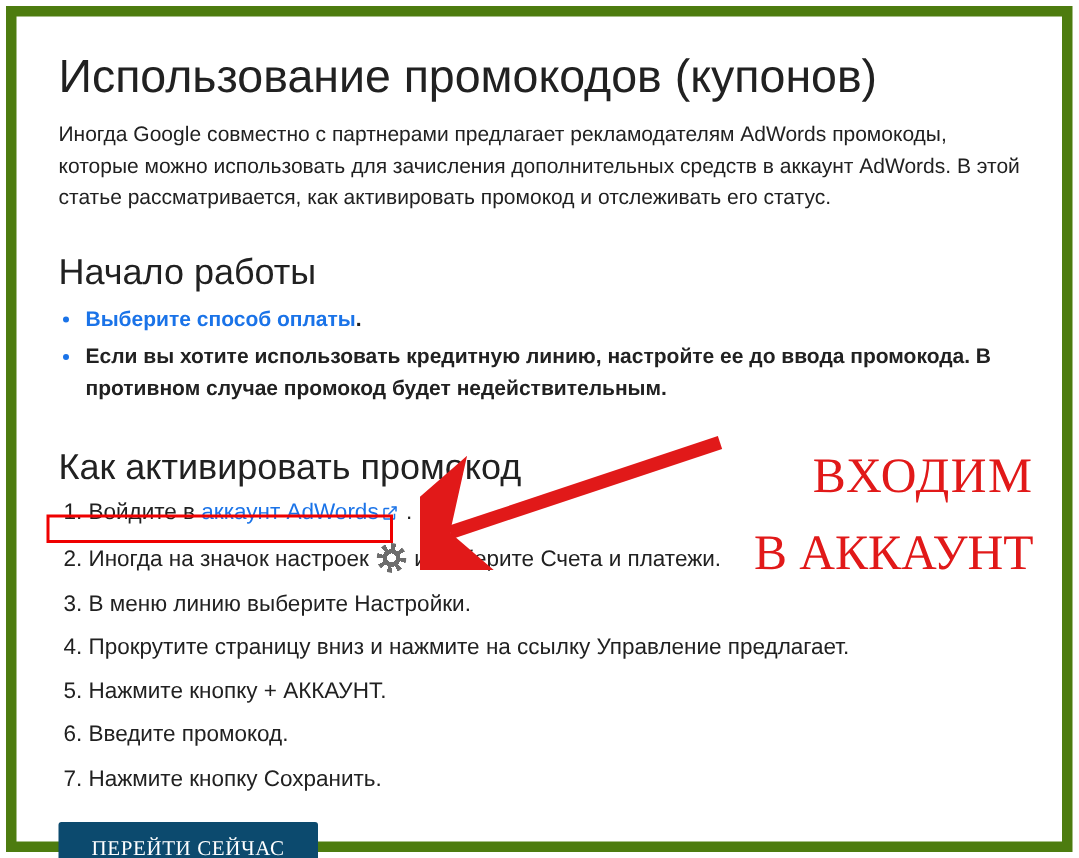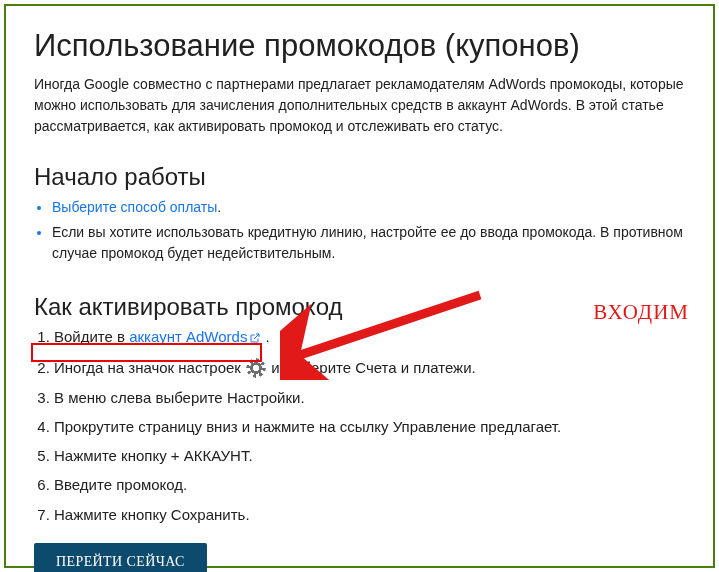--- a/index.html
+++ b/index.html
@@ -11,21 +11,21 @@
     font-family: Arial, "Helvetica Neue", Helvetica, sans-serif;
     color: #212121;
     width: 719px;
     height: 572px;
     box-sizing: border-box;
     position: relative;
   }
   .frame {
     position: absolute;
     inset: 4px;
-    border: 2px solid #4d7c0f;
+    border: 7px solid #4d7c0f;
     box-sizing: border-box;
     padding: 22px 28px 22px 28px;
   }
   h1.page-title {
     font-size: 31px;
     font-weight: 400;
     margin: 0 0 10px 0;
     color: #212121;
   }
   p.intro {
@@ -38,20 +38,21 @@
     font-size: 24px;
     font-weight: 400;
     margin: 0 0 6px 0;
     color: #212121;
   }
   ul.bullets {
     margin: 0 0 28px 0;
     padding-left: 18px;
     font-size: 14px;
     line-height: 1.55;
+    font-weight: bold;
   }
   ul.bullets li { margin-bottom: 3px; }
   ul.bullets li::marker { color: #1a73e8; }
   a.link {
     color: #1a73e8;
     text-decoration: none;
   }
   ol.steps {
     margin: 6px 0 18px 0;
     padding-left: 20px;
@@ -112,21 +113,21 @@
     border: none;
     border-radius: 2px;
     cursor: pointer;
     font-family: Liberation Serif, serif;
   }
   .annot {
     position: absolute;
     right: 30px;
     color: #e11919;
     font-family: "Comic Sans MS", "Comic Sans", cursive;
-    font-size: 21px;
+    font-size: 33px;
     text-align: right;
     line-height: 1.0;
     pointer-events: none;
   }
   .annot .l1 { display:block; letter-spacing: 1px; }
   .annot .l2 { display:block; margin-top: 18px; }
   svg.arrow {
     position: absolute;
     pointer-events: none;
   }
@@ -154,21 +155,21 @@
       <span>Войдите в </span><a class="link" href="#"><span>аккаунт AdWords</span><span class="ext-icon"><svg width="12" height="12" viewBox="0 0 24 24" fill="none" stroke="#1a73e8" stroke-width="2">
               <path d="M18 13v6a1 1 0 0 1-1 1H5a1 1 0 0 1-1-1V7a1 1 0 0 1 1-1h6"></path>
               <path d="M14 4h6v6"></path>
               <path d="M10 14L20 4"></path>
             </svg></span></a><span> .</span>
     </li>
     <li>
       <span>Иногда на значок настроек </span><span class="gear-icon"></span><span> и выберите </span><span class="bold">Счета и платежи</span><span>.</span>
     </li>
     <li>
-      <span>В меню слева выберите </span><span class="bold">Настройки</span><span>.</span>
+      <span>В меню линию выберите </span><span class="bold">Настройки</span><span>.</span>
     </li>
     <li>
       <span>Прокрутите страницу вниз и нажмите на ссылку </span><span class="bold">Управление предлагает</span><span>.</span>
     </li>
     <li>
       <span>Нажмите кнопку </span><span class="bold">+ АККАУНТ</span><span>.</span>
     </li>
     <li>Введите промокод.</li>
     <li>
       <span>Нажмите кнопку </span><span class="bold">Сохранить</span><span>.</span>
@@ -176,20 +177,21 @@
   </ol>
 
   <button class="cta">ПЕРЕЙТИ СЕЙЧАС</button>
 
 </div>
 
 <div class="step1-highlight"></div>
 
 <div class="annot" style="top:302px;">
   <span class="l1">ВХОДИМ</span>
+  <span class="l2">В АККАУНТ</span>
 </div>
 
 <svg class="arrow" style="left:280px; top:280px;" width="220" height="100" viewBox="0 0 220 100">
   <defs>
     <marker id="ah" markerWidth="14" markerHeight="14" refX="3" refY="5" orient="auto">
       <path d="M0,0 L12,5 L0,10 L3,5 Z" fill="#e11919"></path>
     </marker>
   </defs>
   <line x1="200" y1="15" x2="20" y2="75" stroke="#e11919" stroke-width="9" marker-end="url(#ah)"></line>
 </svg>

